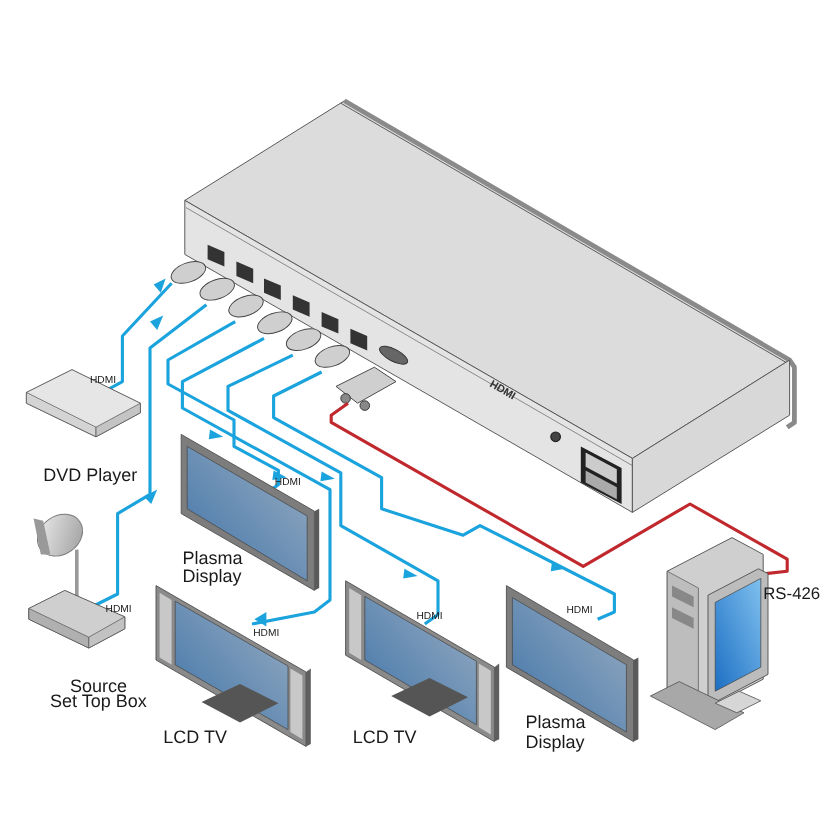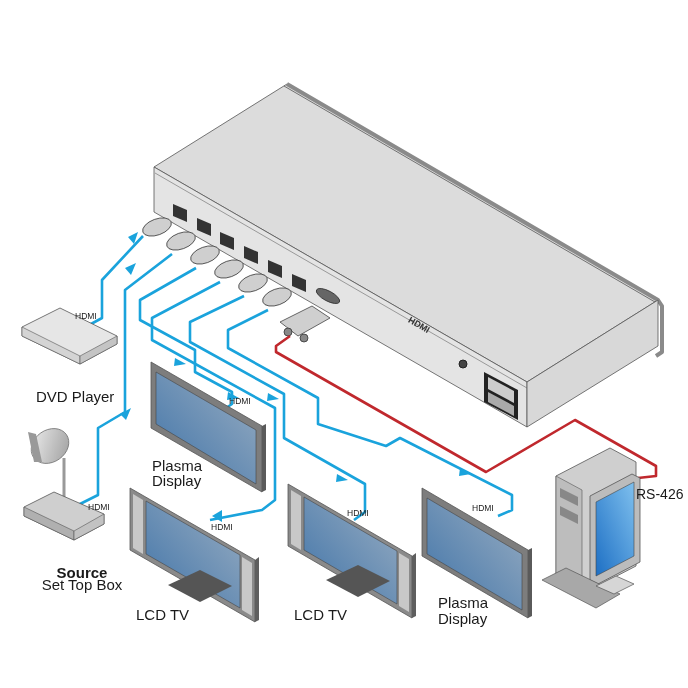--- a/index.html
+++ b/index.html
@@ -176,21 +176,21 @@
     <polygon points="596,586 616,576 634,584 614,594" fill="#d6d6d6" stroke="#555" stroke-width="0.7"></polygon>
   </g>
 </svg>
 
 
 <div class="lbl lbl-sm" style="left:75px;top:311px;">HDMI</div>
 <div class="lbl lbl-lg" style="left:36px;top:376px;margin-top:12px;">DVD Player</div>
 
 <div class="lbl lbl-sm" style="left:88px;top:502px;">HDMI</div>
 <div class="lbl lbl-lg lbl-center" style="left:28px;top:576px;width:108px;">Set Top Box</div>
-<div class="lbl lbl-lg lbl-center" style="left:28px;top:564px;width:108px;font-weight:bold;">Source</div>
+<div class="lbl lbl-lg lbl-center" style="left:28px;top:564px;width:108px;">Source</div>
 
 <div class="lbl lbl-sm" style="left:229px;top:396px;">HDMI</div>
 <div class="lbl lbl-lg" style="left:152px;top:457px;">Plasma</div>
 <div class="lbl lbl-lg" style="left:152px;top:472px;">Display</div>
 
 <div class="lbl lbl-sm" style="left:211px;top:522px;">HDMI</div>
 <div class="lbl lbl-lg" style="left:136px;top:606px;">LCD TV</div>
 
 <div class="lbl lbl-sm" style="left:347px;top:508px;">HDMI</div>
 <div class="lbl lbl-lg" style="left:294px;top:606px;">LCD TV</div>

